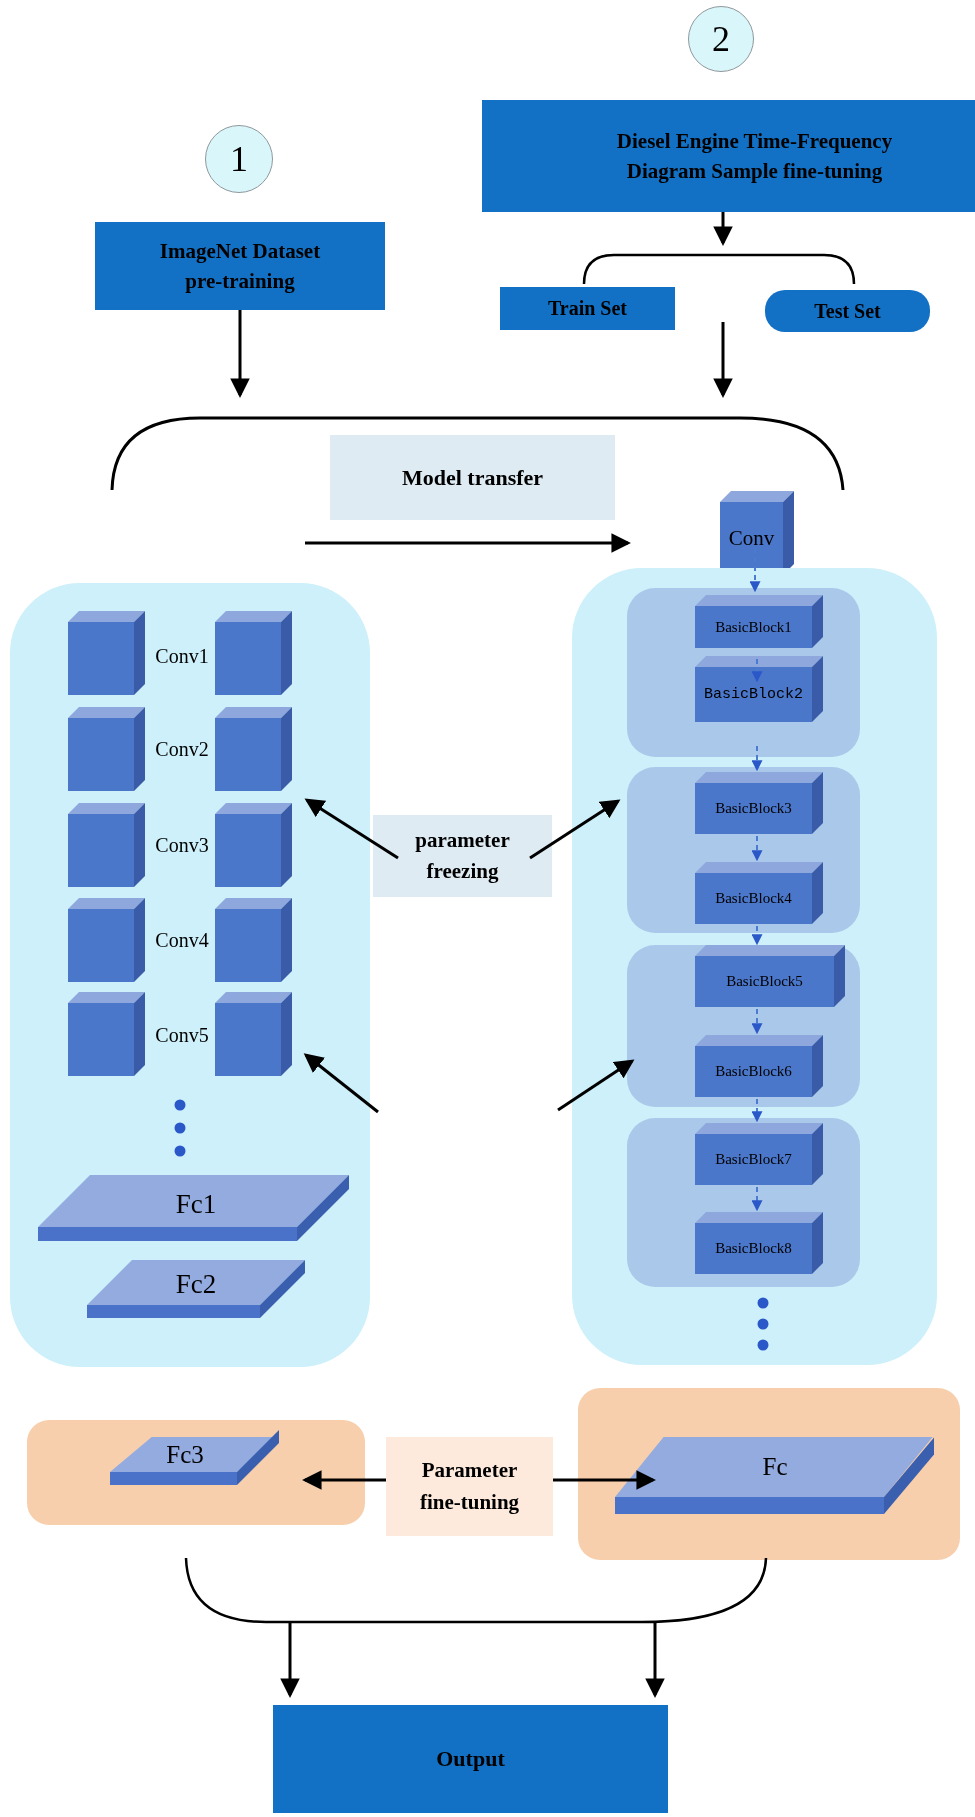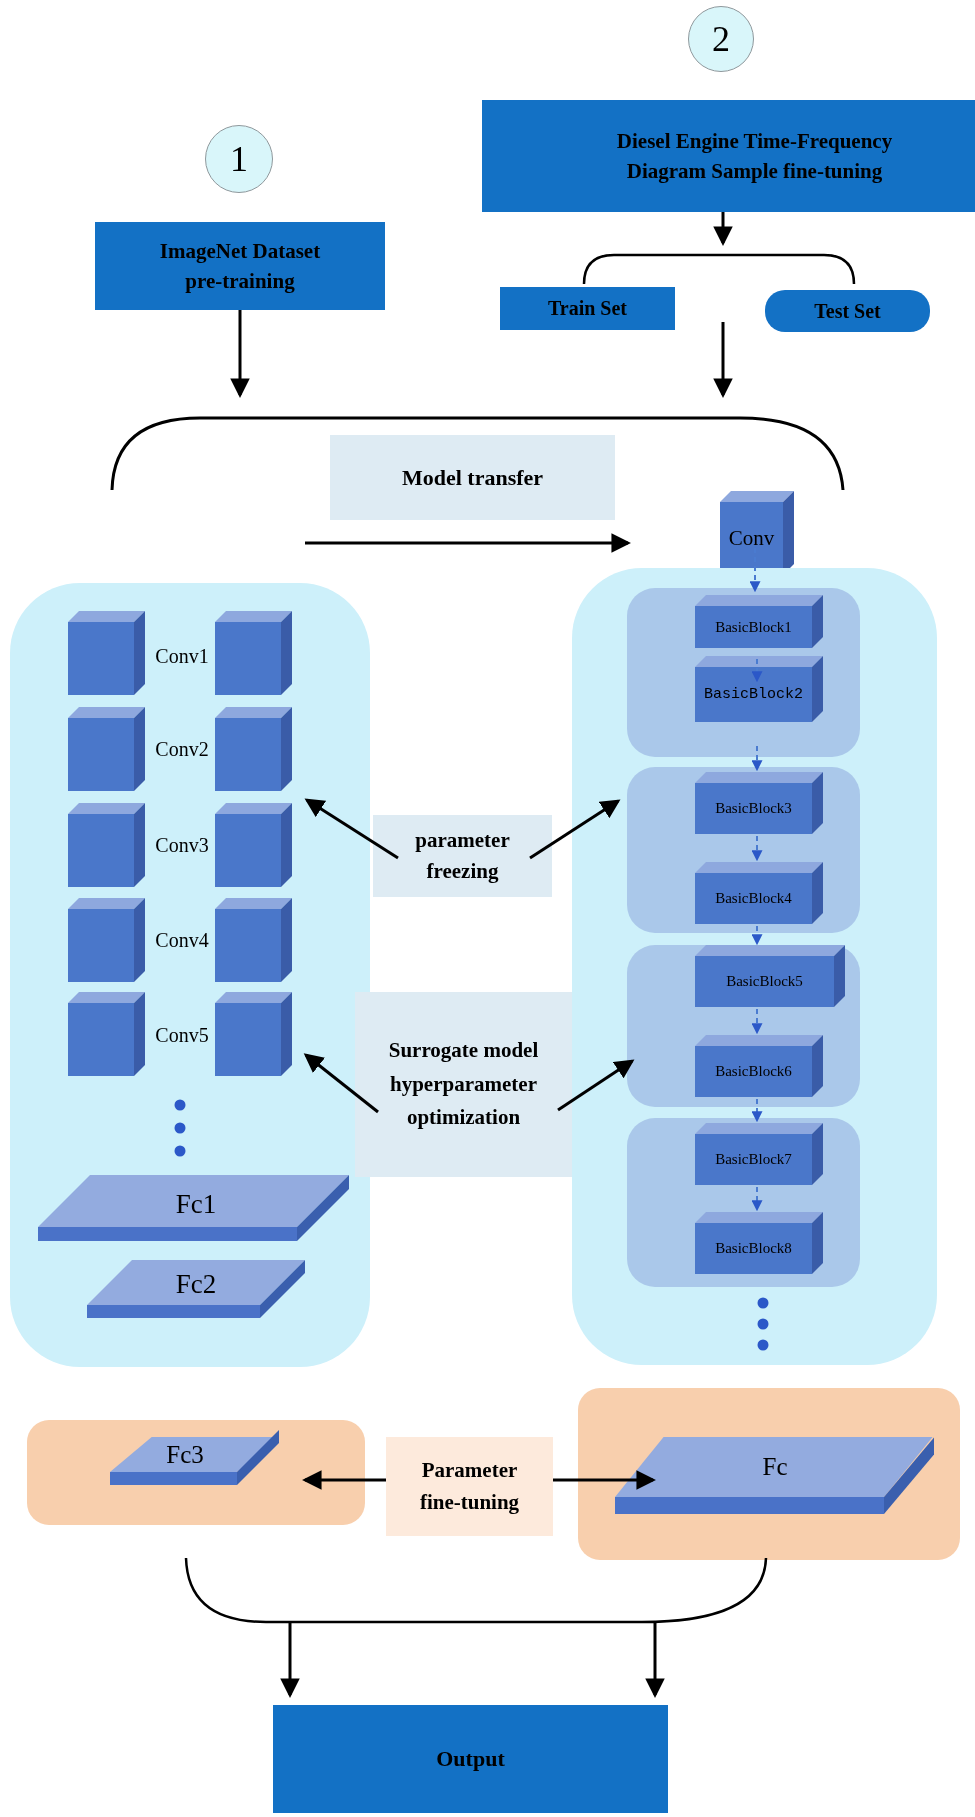--- a/index.html
+++ b/index.html
@@ -171,25 +171,20 @@
   <div class="b3" style="left:695px;top:1223px;width:117px;height:51px;">
       <div class="b3-top"></div>
       <div class="b3-side"></div>
       <div class="bb-label">BasicBlock8</div>
     </div>
 
   <div class="lightbox" style="left:373px;top:815px;width:179px;height:82px;font-size:21px;line-height:1.5;">
     <span>parameter</span>
     <span>freezing</span>
   </div>
-  <div class="lightbox" style="left:355px;top:992px;width:217px;height:185px;font-size:21px;line-height:1.6;">
-    <span>Surrogate model</span>
-    <span>hyperparameter</span>
-    <span>optimization</span>
-  </div>
 
   <div class="slab-top" style="left:38px;top:1175px;width:259px;height:52px;"></div>
   <div class="slab-front" style="left:38px;top:1227px;width:259px;height:14px;"></div>
   <div class="slab-side" style="left:297px;top:1227px;width:52px;height:14px;"></div>
   <div class="slab-label" style="left:146px;top:1188px;width:100px;height:32px;">Fc1</div>
 
   <div class="slab-top" style="left:87px;top:1260px;width:173px;height:45px;"></div>
   <div class="slab-front" style="left:87px;top:1305px;width:173px;height:13px;"></div>
   <div class="slab-side" style="left:260px;top:1305px;width:45px;height:13px;"></div>
   <div class="slab-label" style="left:146px;top:1268px;width:100px;height:32px;">Fc2</div>

